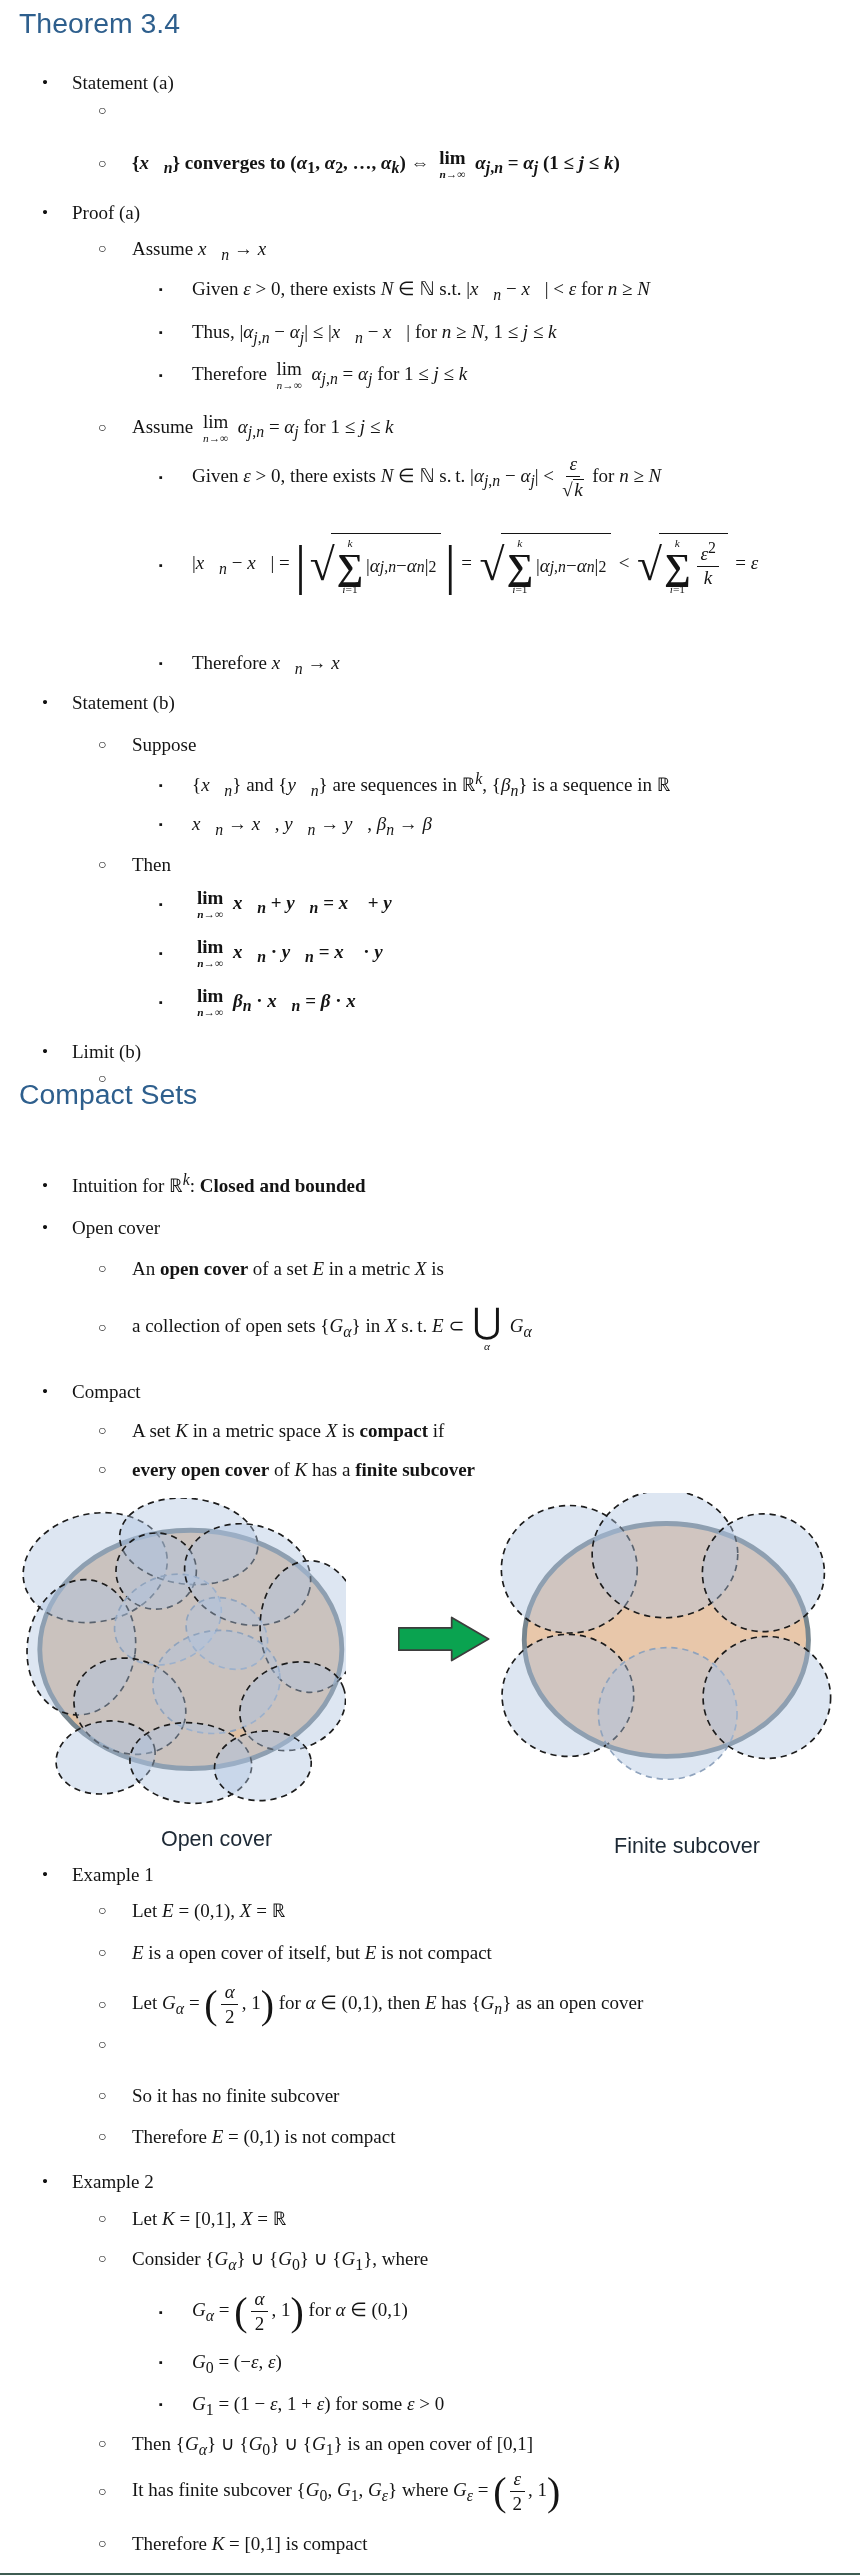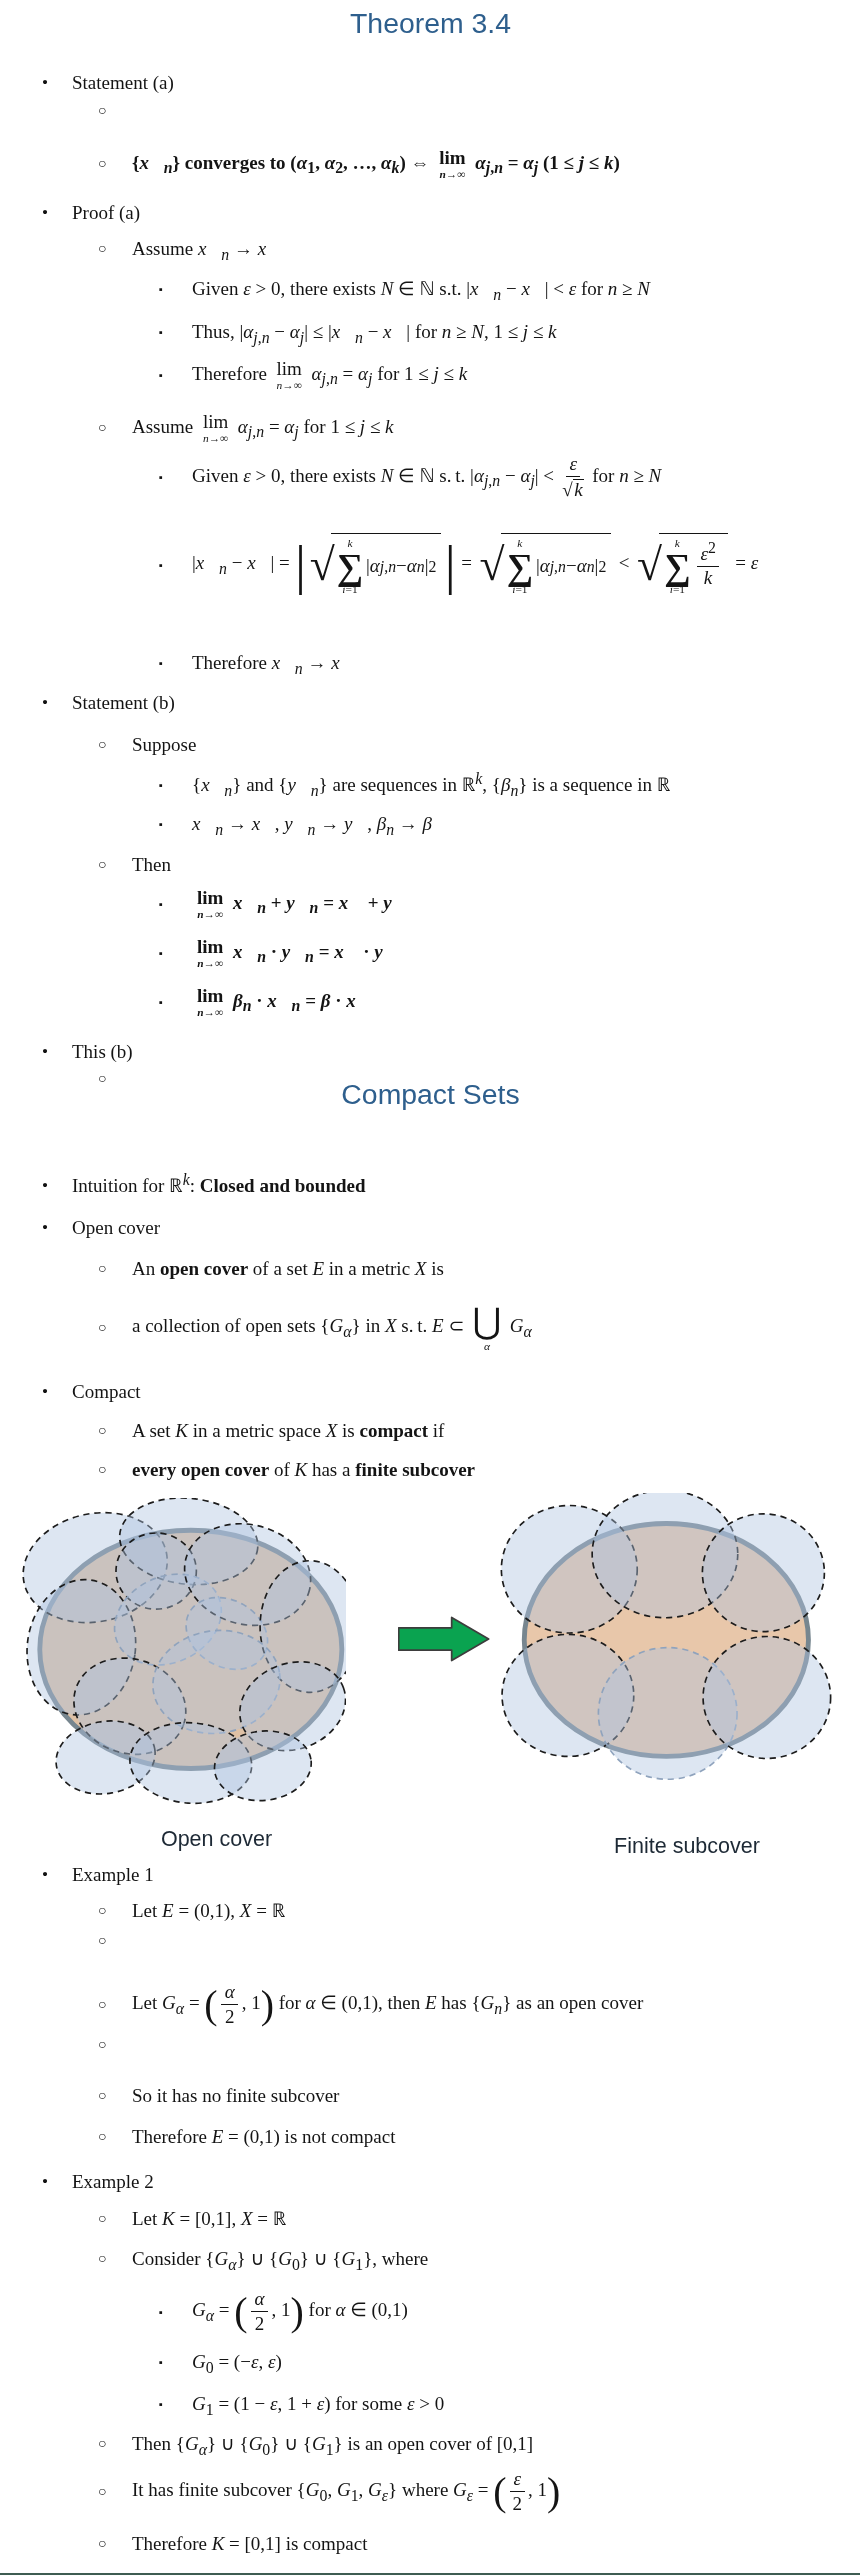--- a/index.html
+++ b/index.html
@@ -2,21 +2,21 @@
 <html style="font-size:11px"><head>
 <meta charset="utf-8">
 <style>
   html,body{margin:0;padding:0;background:#ffffff;}
   #page{position:relative;width:860px;height:2576px;background:#fff;overflow:hidden;
         font-family:"Liberation Serif",serif;color:#141414;}
   .line{position:absolute;left:0;right:18px;display:flex;align-items:center;
         font-size:19px;line-height:1.3;}
   .line .content{display:inline-block;}
   .h1{font-family:"Liberation Sans",sans-serif;font-size:28.4px;line-height:1.15;
-      color:#2e5f8d;padding-left:19px;justify-content:center;}
+      color:#2e5f8d;padding-left:19px;}
   .l1{padding-left:72px;}
   .l2{padding-left:132px;}
   .l3{padding-left:192px;}
   .bullet{position:absolute;top:50%;transform:translateY(-50%);color:#111;}
   .l1>.bullet{left:42px;font-size:17.3px;}
   .l2>.bullet{left:98px;font-size:14px;}
   .l3>.bullet{left:159px;font-size:11px;}
   .bold{font-weight:700;}
   
   .lim{display:inline-flex;flex-direction:column;align-items:center;vertical-align:middle;
@@ -213,21 +213,21 @@
     </div>
     <div class="line l3 bold" style="top: 986px;">
       <span class="bullet">▪</span>
       <span class="content"><span class="lim">
           <span>lim</span>
           <span class="u"><i>n</i>→∞</span>
         </span> <i>β</i><sub><i>n</i></sub> · <i>x⃗</i><sub><i>n</i></sub> = <i>β</i> · <i>x⃗</i></span>
     </div>
     <div class="line l1" style="top: 1040px;">
       <span class="bullet">•</span>
-      <span class="content">This (b)</span>
+      <span class="content">Limit (b)</span>
     </div>
     <div class="line l2" style="top: 1079px;">
       <span class="bullet">○</span>
     </div>
     <div class="line h1" style="top: 1078px;">
       <span class="content">Compact Sets</span>
     </div>
     <div class="line l1" style="top: 1174px;">
       <span class="bullet">•</span>
       <span class="content">Intuition for ℝ<sup><i>k</i></sup>: <b>Closed and bounded</b></span>
@@ -262,20 +262,21 @@
     <div class="line l1" style="top: 1863px;">
       <span class="bullet">•</span>
       <span class="content">Example 1</span>
     </div>
     <div class="line l2" style="top: 1899px;">
       <span class="bullet">○</span>
       <span class="content">Let <i>E</i> = (0,1), <i>X</i> = ℝ</span>
     </div>
     <div class="line l2" style="top: 1941px;">
       <span class="bullet">○</span>
+      <span class="content"><i>E</i> is a open cover of itself, but <i>E</i> is not compact</span>
     </div>
     <div class="line l2" style="top: 1982px;">
       <span class="bullet">○</span>
       <span class="content">Let <i>G</i><sub><i>α</i></sub> = <span class="bp">(</span><span class="frac">
           <span class="num"><i>α</i></span>
           <span class="den">2</span>
         </span>, 1<span class="bp">)</span> for <i>α</i> ∈ (0,1), then <i>E</i> has {<i>G</i><sub><i>n</i></sub>} as an open cover</span>
     </div>
     <div class="line l2" style="top: 2045px;">
       <span class="bullet">○</span>

